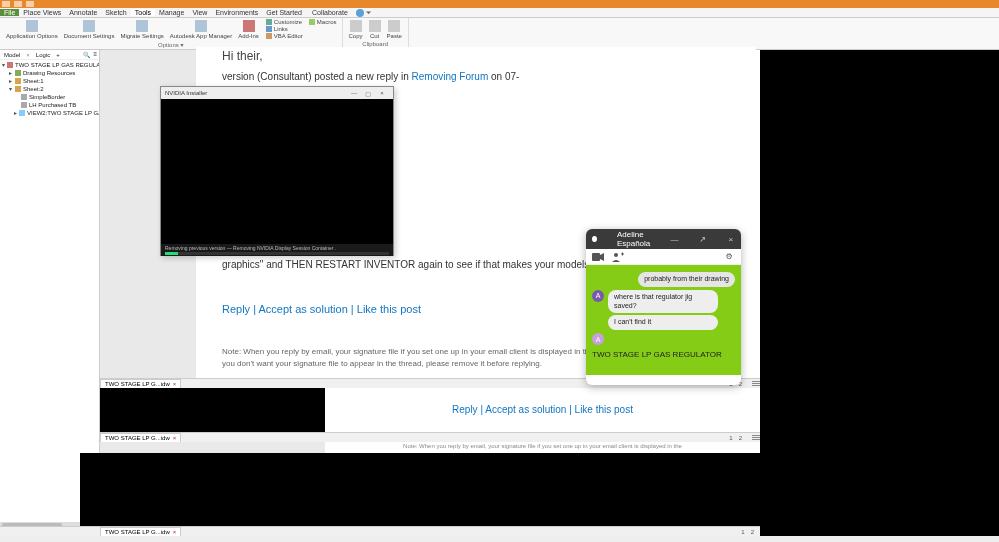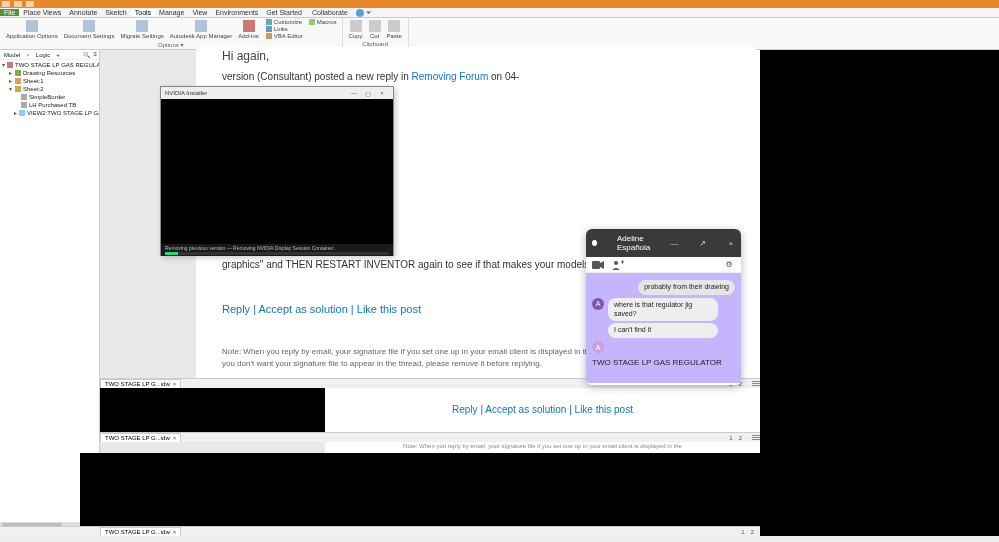--- a/index.html
+++ b/index.html
@@ -63,28 +63,28 @@
 .nvidia-title { height: 12px; background: #eee; color: #333; font-size: 6px; display: flex; align-items: center; padding: 0 4px; }
 .nvidia-title .ttl { flex: 1; }
 .nvidia-title .win-btn { width: 14px; text-align: center; color: #555; cursor: pointer; }
 .nvidia-body { height: 145px; background: #000; }
 .nvidia-foot { height: 12px; background: #1a1a1a; color: #bbb; font-size: 5px; display: flex; flex-direction: column; justify-content: center; padding: 0 4px; }
 .nvidia-bar { height: 3px; background: #333; margin-top: 1px; position: relative; }
 .nvidia-bar::after { content:""; position:absolute; left:0; top:0; height:100%; width:6%; background:#2d7; }
 
 
 .chat { position: absolute; left: 586px; top: 229px; width: 155px; height: 156px; background: #fff; border-radius: 6px; box-shadow: 0 2px 8px rgba(0,0,0,.3); z-index: 10; overflow: hidden; font-size: 8px; }
-.chat-head { height: 28px; background: #3a3a3a; color: #fff; display: flex; align-items: center; padding: 0 6px; gap: 20px; }
+.chat-head { height: 20px; background: #3a3a3a; color: #fff; display: flex; align-items: center; padding: 0 6px; gap: 20px; }
 .chat-head .dot { width: 6px; height: 6px; background: #fff; border-radius: 50%; }
 .chat-head .name { flex: 1; font-size: 8px; }
 .chat-head .hbtn { width: 10px; text-align: center; cursor: pointer; font-size: 8px; color: #ccc; }
 .chat-tools { height: 16px; display: flex; align-items: center; padding: 0 6px; gap: 8px; border-bottom: 1px solid #eee; }
 .chat-tools .tool { width: 12px; height: 10px; cursor: pointer; color: #555; display:flex; align-items:center; justify-content:center; }
 .chat-tools .spacer { flex: 1; }
-.chat-body { padding: 4px 6px; height: 110px; overflow: hidden; background: #c4b5fd; }
+.chat-body { padding: 4px 6px; height: 110px; overflow: hidden; background: #84cc16; }
 .bubble-row { display: flex; margin: 3px 0; gap: 4px; }
 .bubble-row.right { justify-content: flex-end; }
 .avatar { width: 12px; height: 12px; border-radius: 50%; background: #7a58af; color: #fff; font-size: 7px; display: flex; align-items: center; justify-content: center; flex-shrink: 0; }
 .bubble { background: #eee; border-radius: 8px; padding: 3px 6px; max-width: 110px; font-size: 7px; color: #222; line-height: 1.25; }
 .bubble.gray { background: #e5e5e5; }
 .file-msg { font-size: 8px; color: #222; padding: 2px 0; }
 
 
 .doc-tab-strip { position: absolute; left: 100px; width: 660px; height: 10px; background: #f0f0f0; border-top: 1px solid #ccc; display: flex; align-items: center; font-size: 6px; }
 .doc-tab { background: #fff; border: 1px solid #ccc; border-bottom: none; padding: 0 4px; display: flex; align-items: center; gap: 3px; height: 9px; cursor: pointer; }
@@ -265,25 +265,25 @@
         <span class="ticon" style="background:#8cf"></span>
         <span>VIEW2:TWO STAGE LP GAS REGULATOR F</span>
       </div>
   </div>
 </div>
 
 <div class="viewport">
   <div class="gray-left"></div>
   <div class="doc-bg"></div>
   <div class="mail">
-    <div class="mail-greet">Hi again,</div>
+    <div class="mail-greet">Hi their,</div>
     <div class="mail-line">
       <span>version (Consultant) posted a new reply in </span>
       <span class="mail-link">Removing Forum</span>
-      <span> on 04-</span>
+      <span> on 07-</span>
     </div>
     <div class="mail-heading">assemblies any more</div>
     <div class="mail-line">re tab and check "use</div>
     <div class="mail-line">VENTOR..</div>
     <div style="height:20px"></div>
     <div class="mail-line">ics card driver. I'd</div>
     <div class="mail-line">on from the card</div>
     <div class="mail-line">hat "use software</div>
     <div class="mail-line">graphics" and THEN RESTART INVENTOR again to see if that makes your models show.</div>
     <div class="mail-actions">

